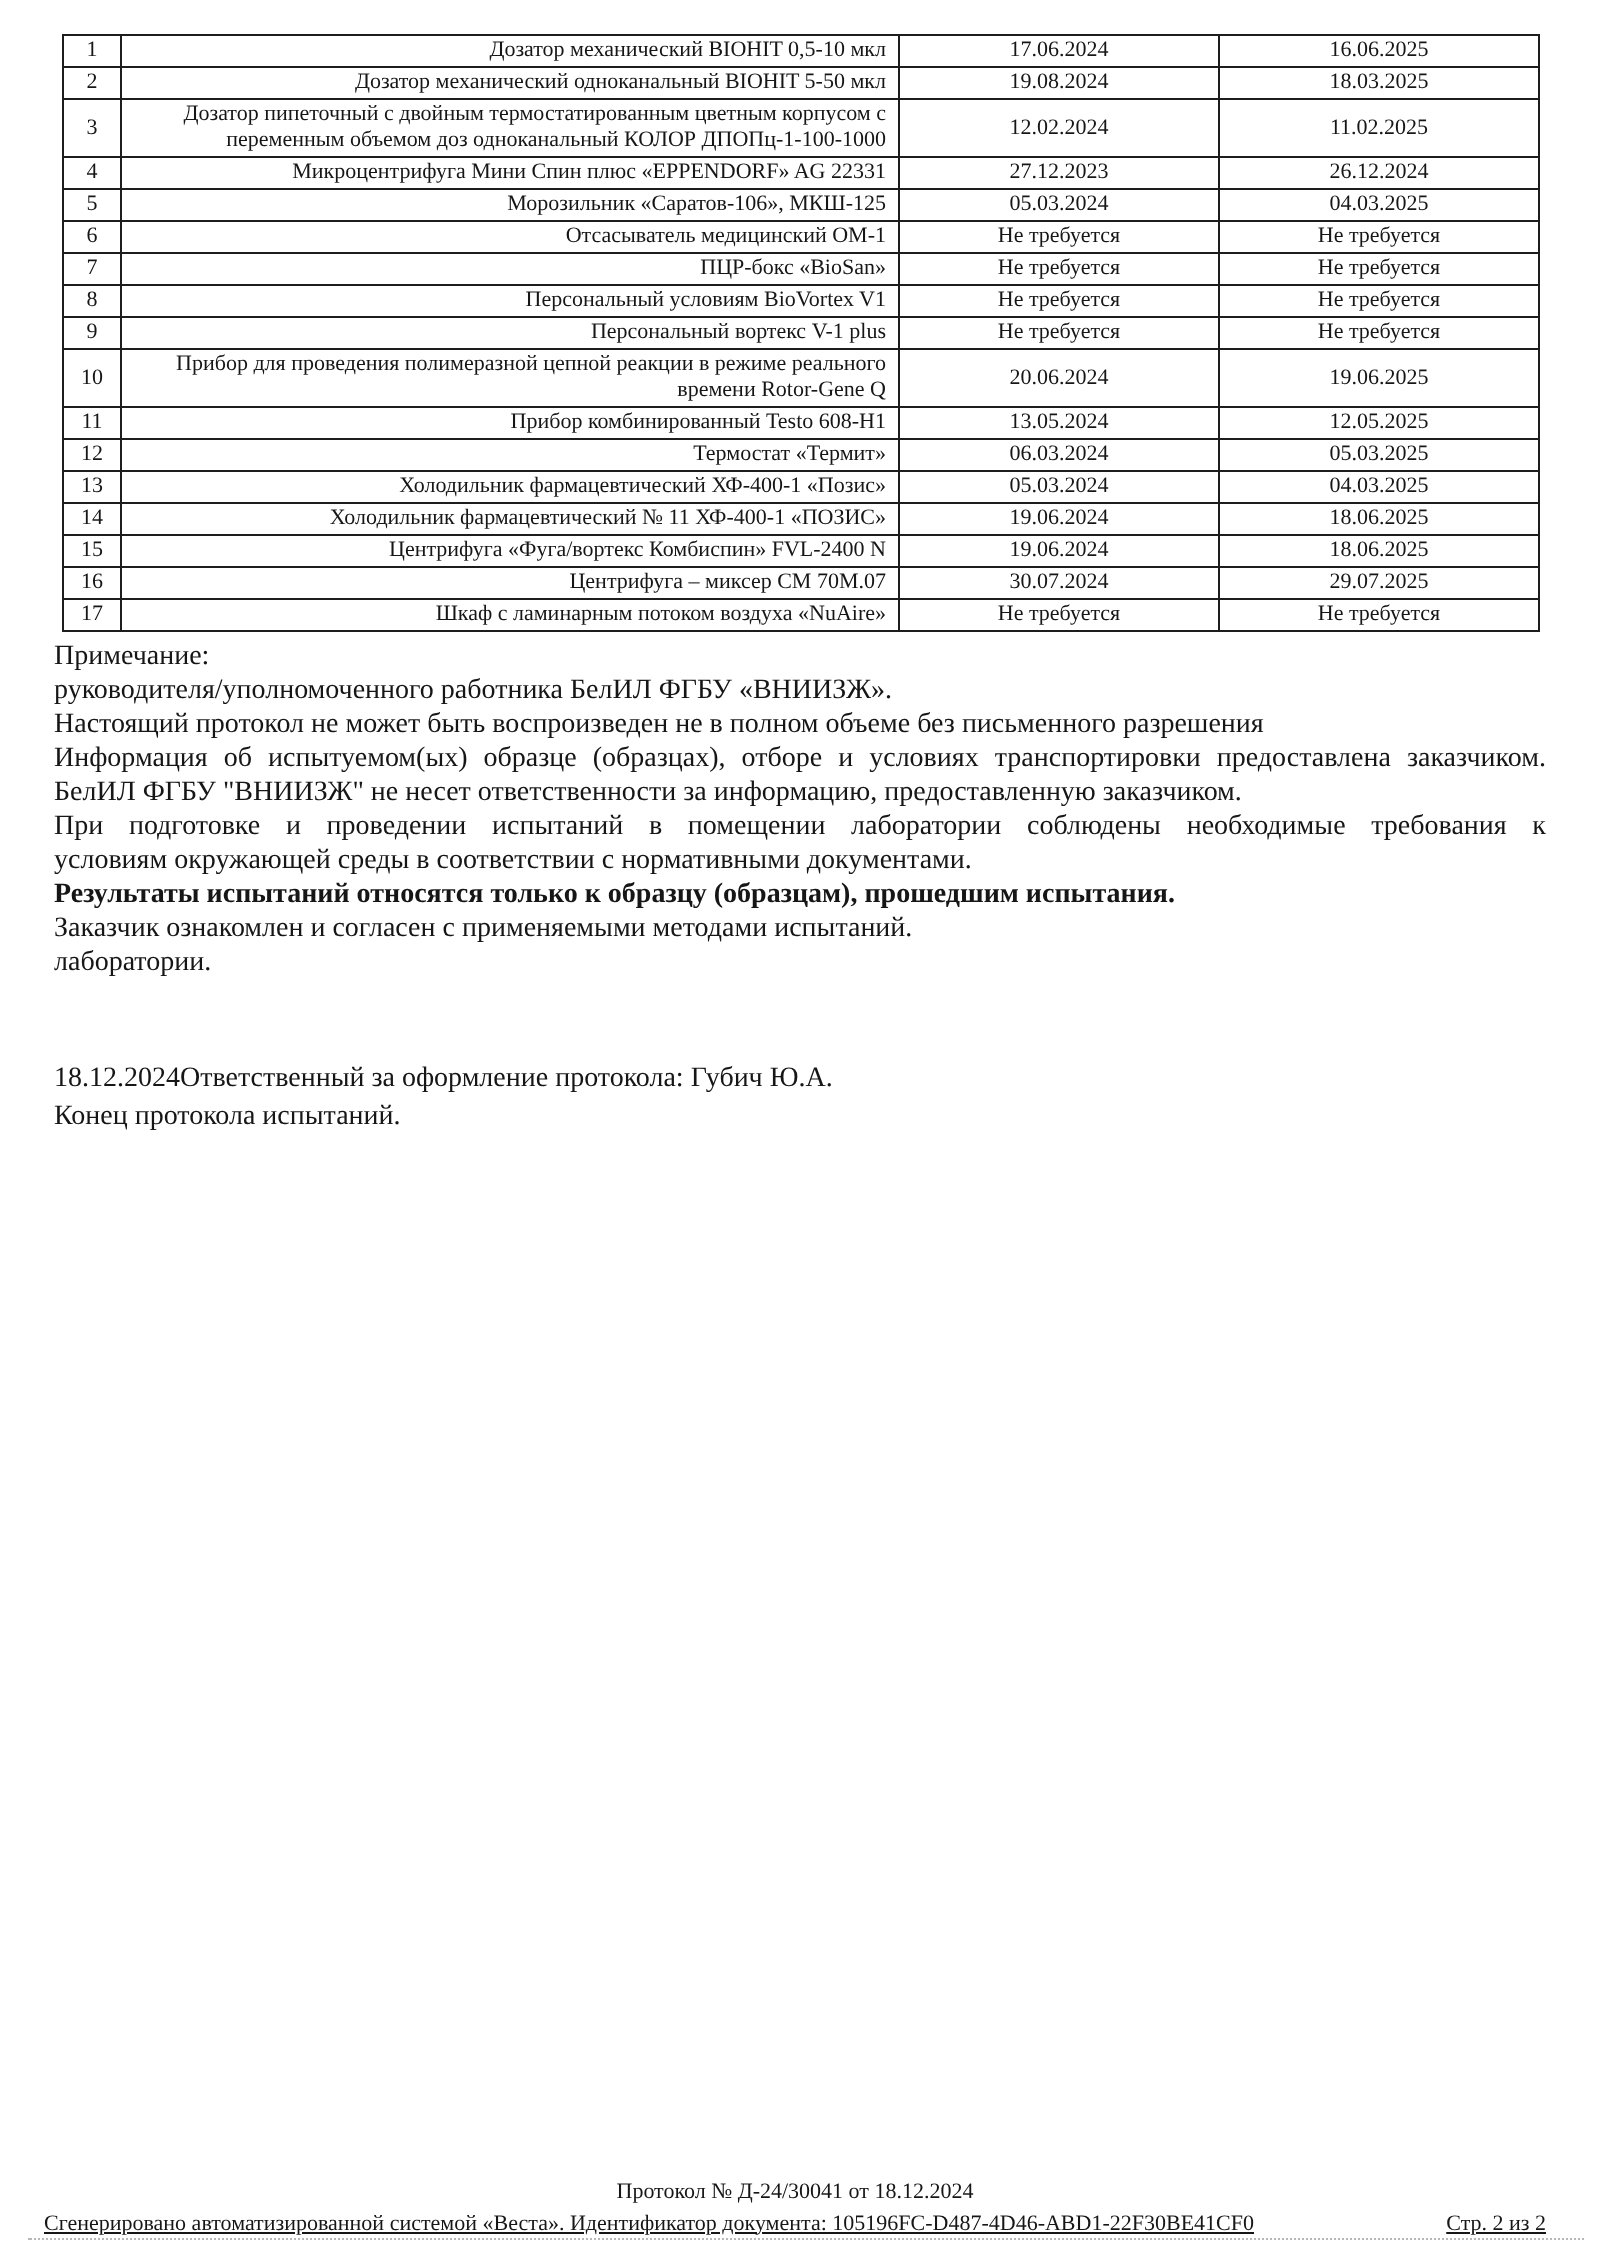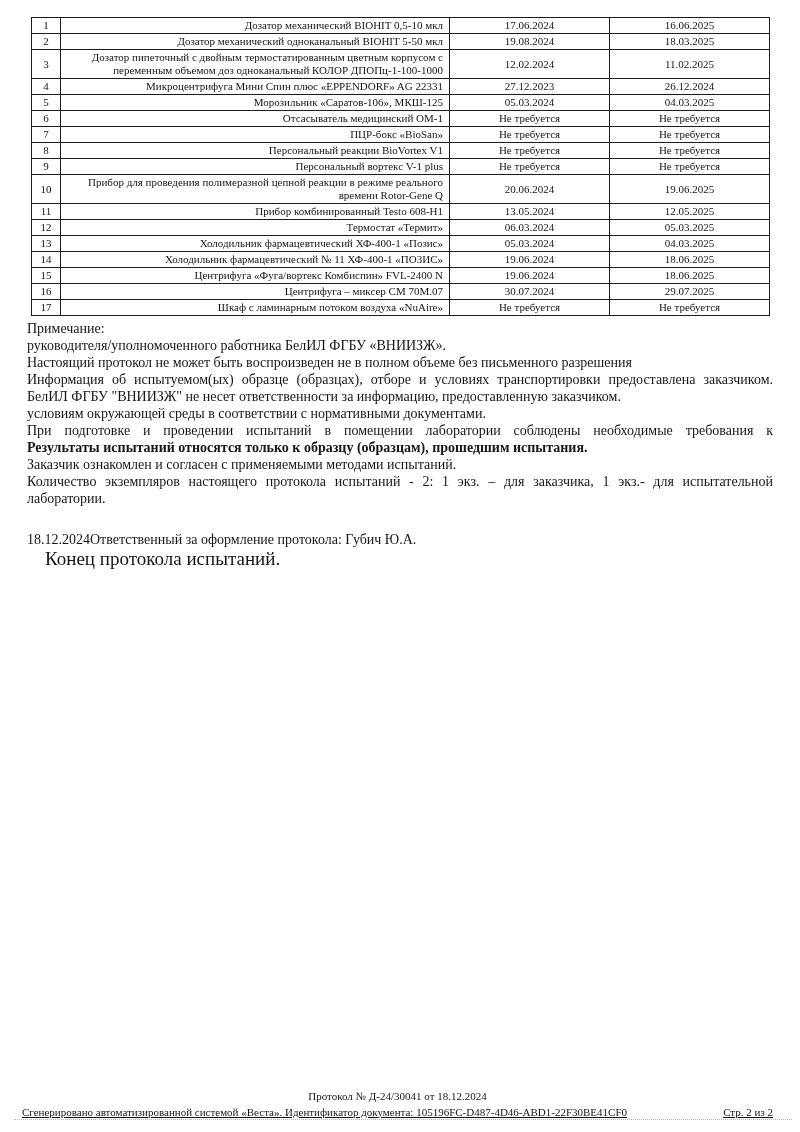--- a/index.html
+++ b/index.html
@@ -40,22 +40,22 @@
   .note-line.stretch { text-align:justify; text-align-last:justify; }
   .note-line.bold { font-weight:bold; }
 
   
   .sig-row {
     position:absolute; top:531px; left:27px; width:746px;
     display:flex; 
     font-size:14px; line-height:17px;
   }
   .end-line {
-    position:absolute; top:550px; left:45px;
-    font-size:19px; line-height:18px;
+    position:absolute; top:550px; left:27px;
+    font-size:14px; line-height:18px;
   }
 
   
   .footer {
     position:absolute; top:1089px; left:22px; right:27px;
     font-size:11px; line-height:15.5px;text-align:center;
   }
   .footer-row { display:flex; justify-content:space-between;text-decoration:underline; }
 
   
@@ -114,21 +114,21 @@
           <td class="c-date">Не требуется</td>
         </tr>
         <tr>
           <td class="c-num">7</td>
           <td class="c-name">ПЦР-бокс «BioSan»</td>
           <td class="c-date">Не требуется</td>
           <td class="c-date">Не требуется</td>
         </tr>
         <tr>
           <td class="c-num">8</td>
-          <td class="c-name">Персональный реакции BioVortex V1</td>
+          <td class="c-name">Персональный условиям BioVortex V1</td>
           <td class="c-date">Не требуется</td>
           <td class="c-date">Не требуется</td>
         </tr>
         <tr>
           <td class="c-num">9</td>
           <td class="c-name">Персональный вортекс V-1 plus</td>
           <td class="c-date">Не требуется</td>
           <td class="c-date">Не требуется</td>
         </tr>
         <tr>
@@ -182,25 +182,24 @@
       </tbody>
   </table>
 
   <div class="notes">
     <div class="note-line">Примечание:</div>
     <div>
         <div class="note-line">руководителя/уполномоченного работника БелИЛ ФГБУ «ВНИИЗЖ».</div>
         <div class="note-line">Настоящий протокол не может быть воспроизведен не в полном объеме без письменного разрешения</div>
         <div class="note-line stretch">Информация об испытуемом(ых) образце (образцах), отборе и условиях транспортировки предоставлена заказчиком.</div>
         <div class="note-line">БелИЛ ФГБУ "ВНИИЗЖ" не несет ответственности за информацию, предоставленную заказчиком.</div>
+        <div class="note-line stretch">При подготовке и проведении испытаний в помещении лаборатории соблюдены необходимые требования к</div>
         <div class="note-line">условиям окружающей среды в соответствии с нормативными документами.</div>
-        <div class="note-line stretch">При подготовке и проведении испытаний в помещении лаборатории соблюдены необходимые требования к</div>
         <div class="note-line bold">Результаты испытаний относятся только к образцу (образцам), прошедшим испытания.</div>
         <div class="note-line">Заказчик ознакомлен и согласен с применяемыми методами испытаний.</div>
-        <div class="note-line stretch">Количество экземпляров настоящего протокола испытаний - 2: 1 экз. – для заказчика, 1 экз.- для испытательной</div>
         <div class="note-line">лаборатории.</div>
       </div>
   </div>
 
   <div class="sig-row">
     <span>18.12.2024</span>
     <span>Ответственный за оформление протокола: Губич Ю.А.</span>
   </div>
 
   <div class="end-line">Конец протокола испытаний.</div>

